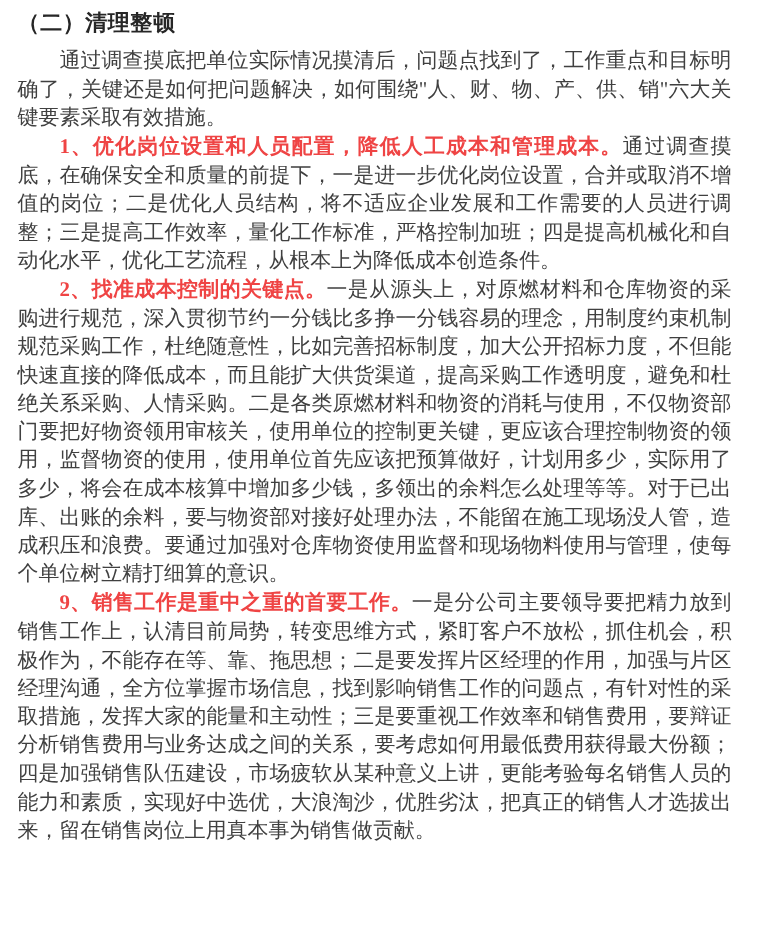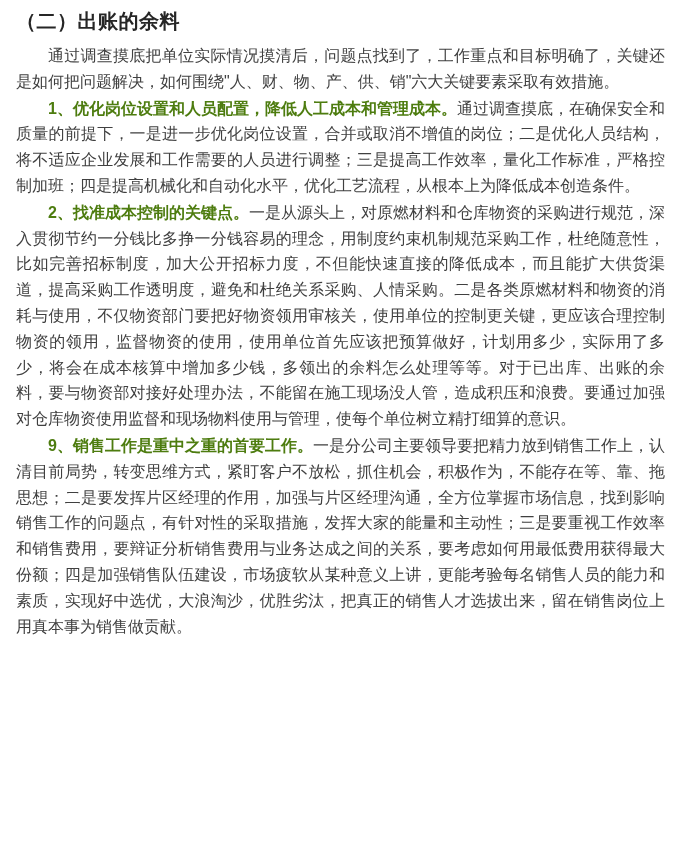--- a/index.html
+++ b/index.html
@@ -22,39 +22,40 @@
   }
   .section-heading {
     font-size: 20px;
     font-weight: bold;
     color: #262626;
     line-height: 30px;
     margin: 0 0 7px 0;
     letter-spacing: 0.5px;
   }
   .para {
-    font-size: 16px;
+    font-size: 19px;
     line-height: 25.8px;
     color: #404040;
     text-align: justify;
     text-indent: 2em;
     margin: 0 18px 1px 0;
     word-break: break-all;
+    font-family: Liberation Serif, serif;
   }
   .para .lead {
     font-weight: bold;
-    color: #4d7c0f;
+    color: #ef4444;
   }
 </style>
 </head>
 <body>
 
 <div class="doc-page">
 
-  <h1 class="section-heading">（二）出账的余料</h1>
+  <h1 class="section-heading">（二）清理整顿</h1>
 
   <p class="para"><span>通过调查摸底把单位实际情况摸清后，问题点找到了，工作重点和目标明确了，关键还是如何把问题解决，如何围绕"人、财、物、产、供、销"六大关键要素采取有效措施。</span></p>
 
   <p class="para"><span class="lead">1、优化岗位设置和人员配置，降低人工成本和管理成本。</span><span>通过调查摸底，在确保安全和质量的前提下，一是进一步优化岗位设置，合并或取消不增值的岗位；二是优化人员结构，将不适应企业发展和工作需要的人员进行调整；三是提高工作效率，量化工作标准，严格控制加班；四是提高机械化和自动化水平，优化工艺流程，从根本上为降低成本创造条件。</span></p>
 
   <p class="para"><span class="lead">2、找准成本控制的关键点。</span><span>一是从源头上，对原燃材料和仓库物资的采购进行规范，深入贯彻节约一分钱比多挣一分钱容易的理念，用制度约束机制规范采购工作，杜绝随意性，比如完善招标制度，加大公开招标力度，不但能快速直接的降低成本，而且能扩大供货渠道，提高采购工作透明度，避免和杜绝关系采购、人情采购。二是各类原燃材料和物资的消耗与使用，不仅物资部门要把好物资领用审核关，使用单位的控制更关键，更应该合理控制物资的领用，监督物资的使用，使用单位首先应该把预算做好，计划用多少，实际用了多少，将会在成本核算中增加多少钱，多领出的余料怎么处理等等。对于已出库、出账的余料，要与物资部对接好处理办法，不能留在施工现场没人管，造成积压和浪费。要通过加强对仓库物资使用监督和现场物料使用与管理，使每个单位树立精打细算的意识。</span></p>
 
 
   <p class="para"><span class="lead">9、销售工作是重中之重的首要工作。</span><span>一是分公司主要领导要把精力放到销售工作上，认清目前局势，转变思维方式，紧盯客户不放松，抓住机会，积极作为，不能存在等、靠、拖思想；二是要发挥片区经理的作用，加强与片区经理沟通，全方位掌握市场信息，找到影响销售工作的问题点，有针对性的采取措施，发挥大家的能量和主动性；三是要重视工作效率和销售费用，要辩证分析销售费用与业务达成之间的关系，要考虑如何用最低费用获得最大份额；四是加强销售队伍建设，市场疲软从某种意义上讲，更能考验每名销售人员的能力和素质，实现好中选优，大浪淘沙，优胜劣汰，把真正的销售人才选拔出来，留在销售岗位上用真本事为销售做贡献。</span></p>
 

